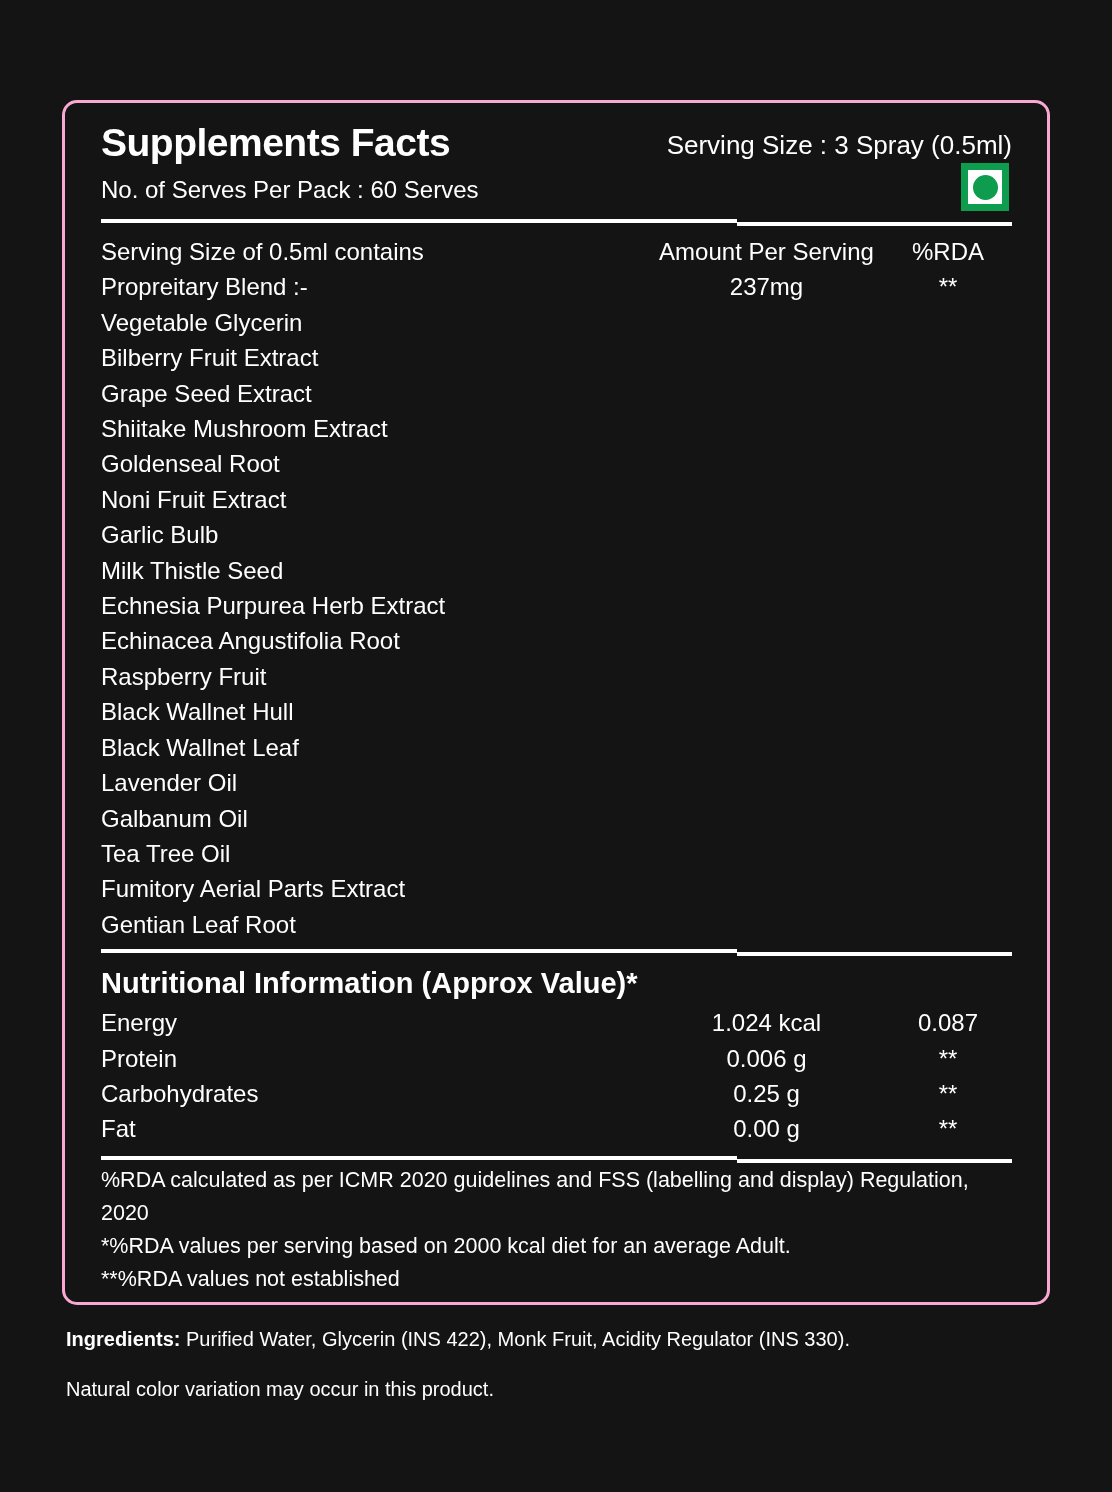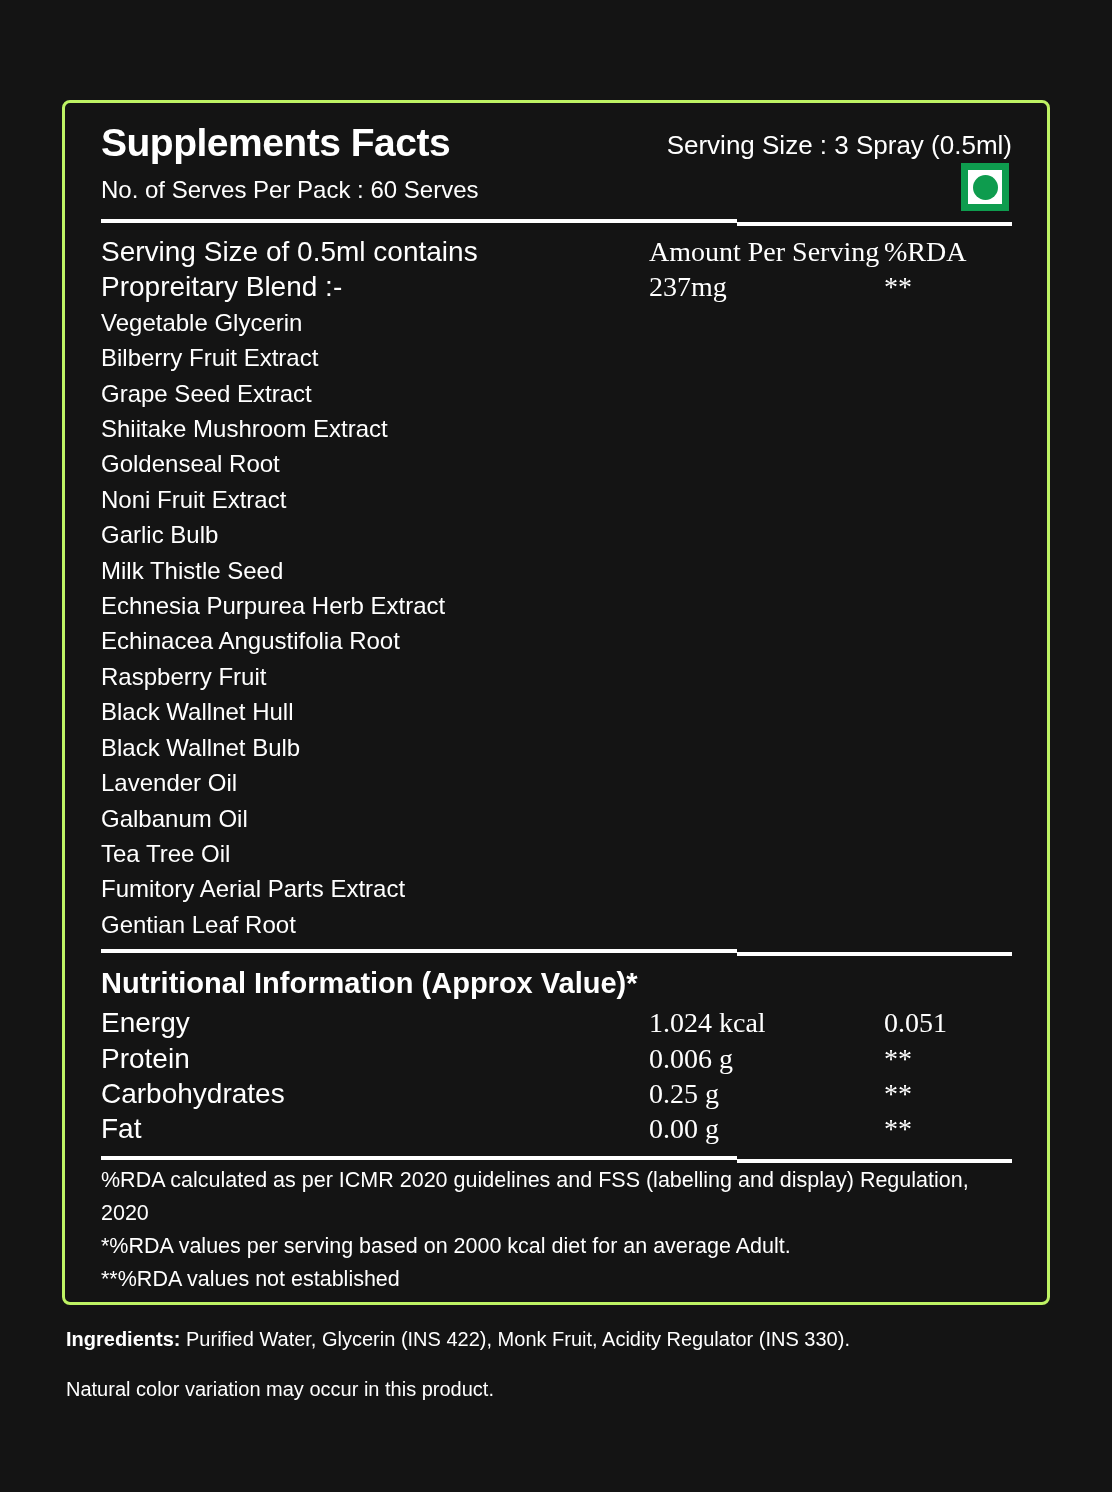--- a/index.html
+++ b/index.html
@@ -15,22 +15,22 @@
     font-family: "Liberation Sans", "DejaVu Sans", sans-serif;
     color: #ffffff;
   }
   .panel {
     position: absolute;
     left: 62px;
     top: 100px;
     width: 988px;
     height: 1205px;
     box-sizing: border-box;
-    border: 3px solid #bef264;
-    border-radius: 8px;
+    border: 3px solid #f9a8d4;
+    border-radius: 15px;
     padding: 18px 35px 0 36px;
   }
   .hdr {
     display: flex;
     justify-content: space-between;
     align-items: flex-start;
   }
   .title {
     font-size: 39px;
     font-weight: bold;
@@ -71,24 +71,24 @@
     height: 8px;
   }
   .divider .seg-a { width: 636px; height: 4px; background: #ffffff; }
   .divider .seg-b { flex: 1; height: 4px; background: #ffffff; transform: translateY(3px); }
   .divider.d1 { margin-top: 15px; }
   .divider.d2 { margin-top: 7px; }
   .divider.d3 { margin-top: 9px; }
   .grid-row {
     display: grid;
     grid-template-columns: 1fr 235px 128px;
-    font-size: 28px;
+    font-size: 24px;
     line-height: 35.4px;
   }
-  .grid-row .amt, .grid-row .rda { text-align: left; font-family: Liberation Serif, serif; }
+  .grid-row .amt, .grid-row .rda { text-align: center; }
   .table { margin-top: 7px; }
   .ing-list {
     margin: 0;
     padding: 0;
     list-style: none;
     font-size: 24px;
     line-height: 35.4px;
   }
   .nutri-heading {
     font-size: 29px;
@@ -163,21 +163,21 @@
         <li>Milk Thistle Seed</li>
 
         <li>Echnesia Purpurea Herb Extract</li>
 
         <li>Echinacea Angustifolia Root</li>
 
         <li>Raspberry Fruit</li>
 
         <li>Black Wallnet Hull</li>
 
-        <li>Black Wallnet Bulb</li>
+        <li>Black Wallnet Leaf</li>
 
         <li>Lavender Oil</li>
 
         <li>Galbanum Oil</li>
 
         <li>Tea Tree Oil</li>
 
         <li>Fumitory Aerial Parts Extract</li>
 
         <li>Gentian Leaf Root</li>
@@ -189,21 +189,21 @@
       <span class="seg-b"></span>
   </div>
 
   <div class="nutri-heading">Nutritional Information (Approx Value)*</div>
 
   <div>
 
       <div class="grid-row">
         <span>Energy</span>
         <span class="amt">1.024 kcal</span>
-        <span class="rda">0.051</span>
+        <span class="rda">0.087</span>
       </div>
 
       <div class="grid-row">
         <span>Protein</span>
         <span class="amt">0.006 g</span>
         <span class="rda">**</span>
       </div>
 
       <div class="grid-row">
         <span>Carbohydrates</span>

